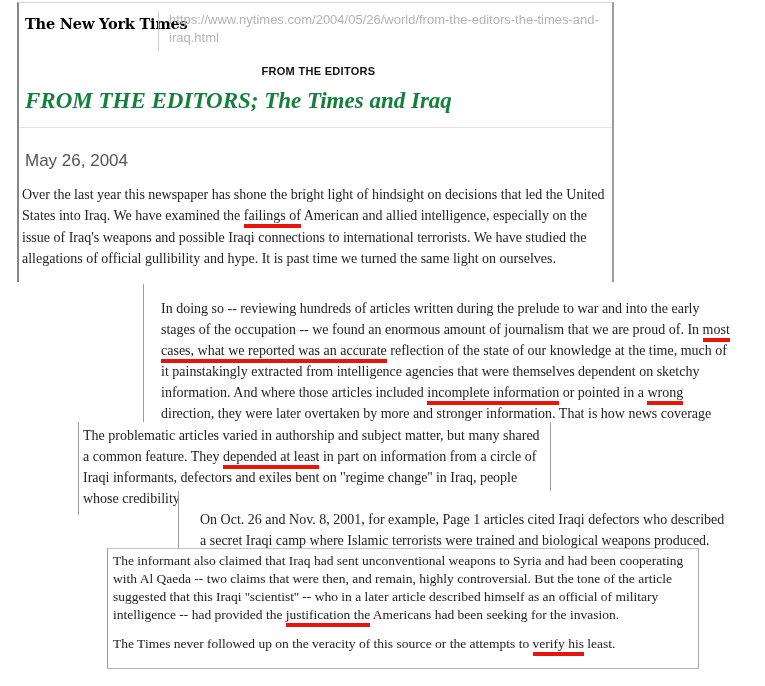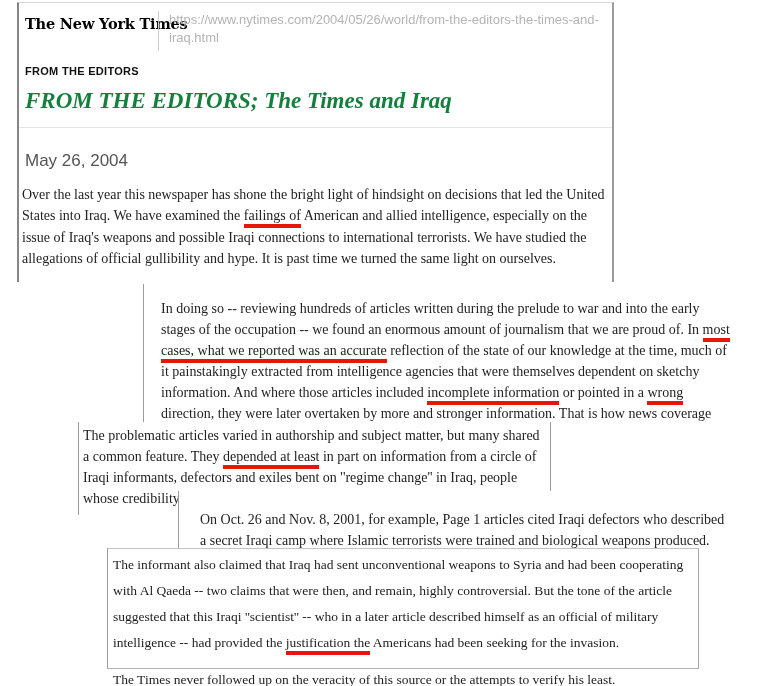--- a/index.html
+++ b/index.html
@@ -28,21 +28,21 @@
     font-family:"DejaVu Serif",serif;font-weight:700;font-size:14.5px;
     letter-spacing:-0.2px;color:#000;width:127px;padding-top:4px;white-space:nowrap;
   }
   .vdiv{width:1px;height:40px;background:#cccccc;margin:0 10px 0 6px;flex:0 0 auto;}
   .url{
     font-family:"Liberation Sans",sans-serif;font-size:13px;line-height:1.4;
     color:var(--url-gray);width:438px;overflow-wrap:break-word;
   }
   .kicker{
     font-family:"Liberation Sans",sans-serif;font-weight:700;font-size:11px;
-    letter-spacing:0.3px;color:#111;margin:14px 0 0 6px;
+    letter-spacing:0.3px;color:#111;margin:14px 0 0 6px;text-align:center;
   }
   .headline{
     font-family:"Liberation Serif",serif;font-weight:700;font-style:italic;
     font-size:23px;color:#15803d;margin:10px 6px 0 6px;line-height:1.2;
   }
   .rule{border-top:1px solid var(--rule-gray);margin-top:12px;width:100%;}
   .date{
     font-family:"Liberation Sans",sans-serif;font-size:17px;color:#555;
     margin:23px 0 12px 6px;
   }
@@ -62,21 +62,21 @@
 
   
   .frag4{left:178px;top:491px;width:570px;border-left:1px solid var(--border-gray);padding:2px 0 4px 5px;}
   .frag4 .body{margin:16px;line-height:21px;}
 
   
   .frag5{left:107px;top:548px;width:592px;height:121px;
          border:1px solid #c2c2c2;border-left:1px solid var(--border-gray);
          border-right:1px solid #a8a8a8;border-bottom:1px solid #b5b5b5;
          padding:3px 7px 0 5px;}
-  .frag5 .body{margin:0;font-size:13.5px;line-height:26px;}
+  .frag5 .body{margin:0;font-size:13.5px;line-height:18px;}
   .frag5 .body + .body{margin-top:11px;}
 
   
   .redline{
     border-bottom:4px solid var(--underline-red);
     padding-bottom:1px;
   }
 </style>
 </head>
 <body>

